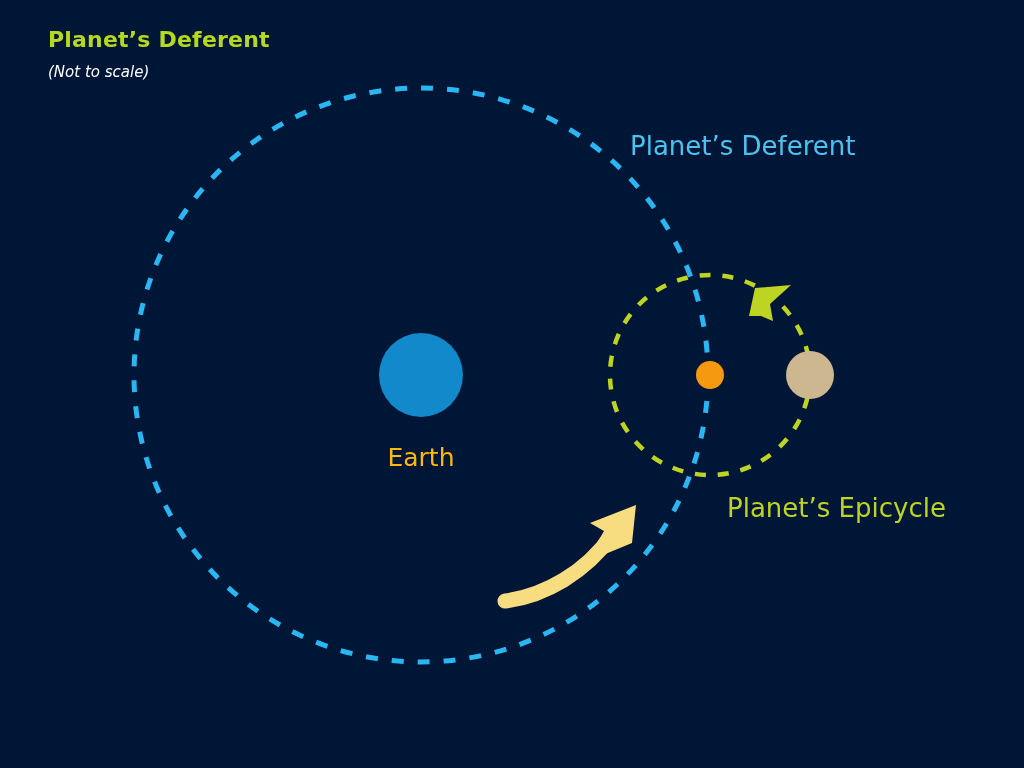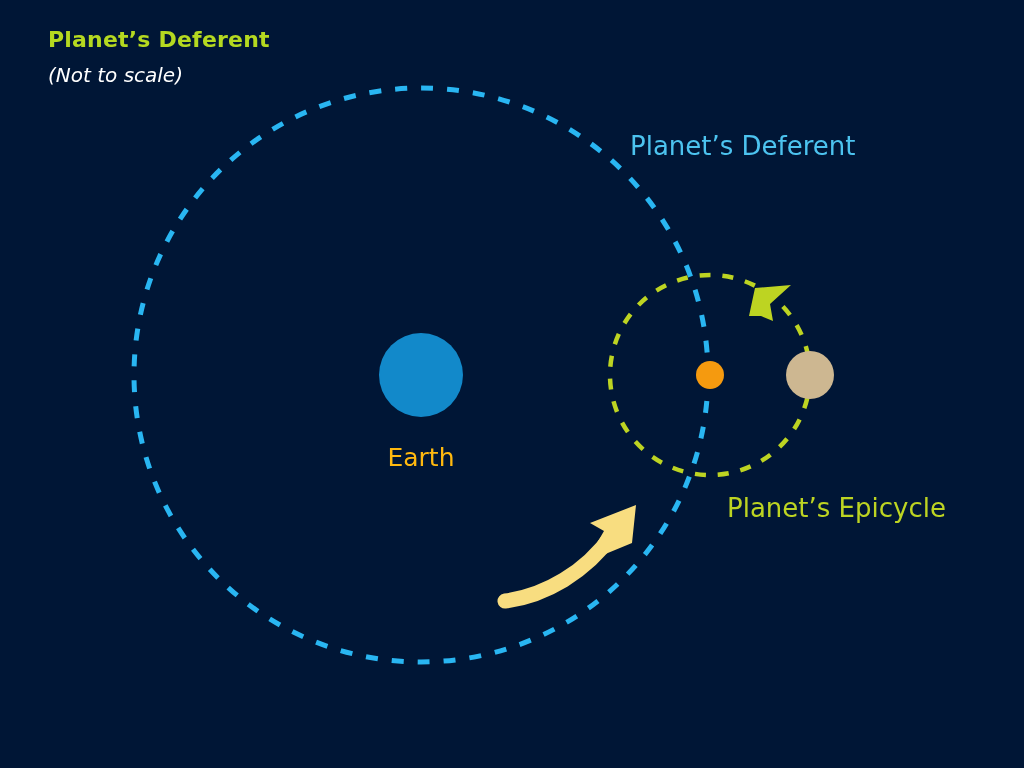--- a/index.html
+++ b/index.html
@@ -32,21 +32,21 @@
     font-family: "DejaVu Sans", "Liberation Sans", sans-serif;
     font-size: 22px;
     font-weight: bold;
     color: #b5d920;
     letter-spacing: 0.2px;
     margin: 0;
     line-height: 1.1;
   }
   .title-sub {
     font-family: "DejaVu Sans", "Liberation Sans", sans-serif;
-    font-size: 20px;
+    font-size: 15px;
     font-style: italic;
     color: #ffffff;
     margin: 12px 0 0 0;
     line-height: 1.1;
   }
   .svg-label {
     font-family: "DejaVu Sans", "Liberation Sans", sans-serif;
   }
 </style>
 </head>

